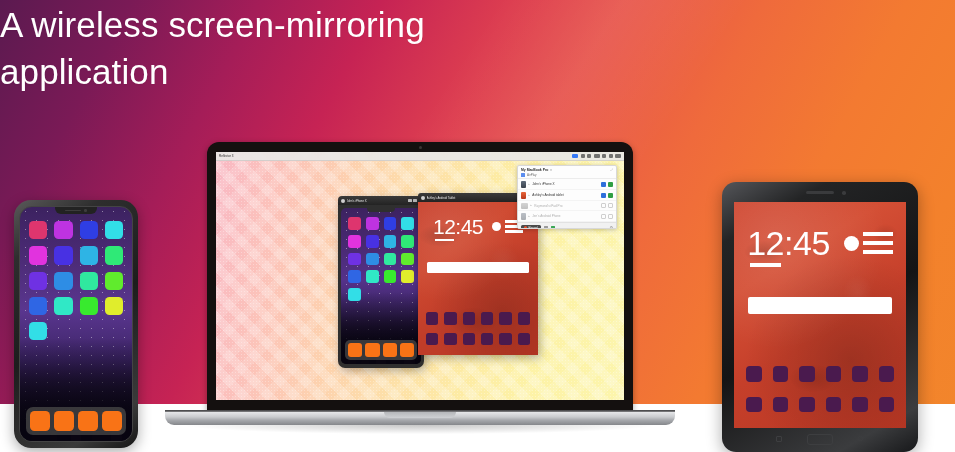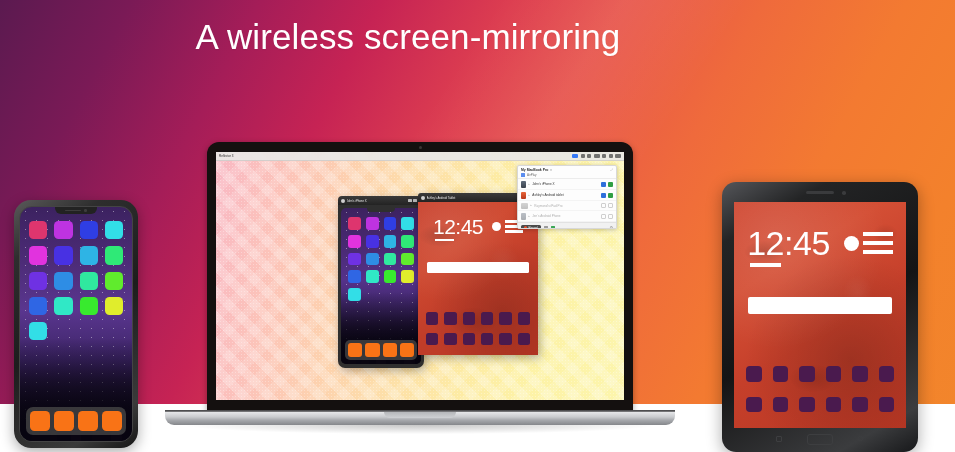--- a/index.html
+++ b/index.html
@@ -38,22 +38,22 @@
     position:absolute; left:0; top:404px; width:955px; height:48px;
     background:#ffffff; z-index:5;
   }
   #bottom-white-band-right{
     position:absolute; left:920px; top:412px; width:35px; height:40px;
     background:#ffffff; z-index:5;
   }
 
   
   #headline {
-    position:absolute; left:0; top:14px; width:816px;
-    text-align:center; z-index:20;
+    position:absolute; left:0; top:2px; width:816px;
+    text-align:left; z-index:20;
     color:#ffffff;
     font-size:35px; font-weight:300; line-height:1.33;
     letter-spacing:.1px;
     text-shadow:0 1px 2px rgba(0,0,0,.05);
   }
   #headline .l2{ display:block; }
 
   
   #laptop { position:absolute; left:165px; top:142px; width:510px; height:288px; z-index:10; }
   #laptop-lid {
@@ -343,20 +343,21 @@
   #hero-tablet-screen .t-apps{ left:12px; right:12px; bottom:16px; gap:15px 11px; }
   #hero-tablet-screen .t-app{ border-radius:4px; }
 </style>
 </head>
 <body>
 
 <div id="hero-bg"></div>
 
 <h1 id="headline">
   <span>A wireless screen-mirroring</span>
+  <span class="l2">application</span>
 </h1>
 
 <div id="laptop">
 
   <div id="laptop-lid">
     <div id="laptop-camera"></div>
 
     <div id="laptop-screen">
       <div id="desktop-wallpaper"></div>
 

